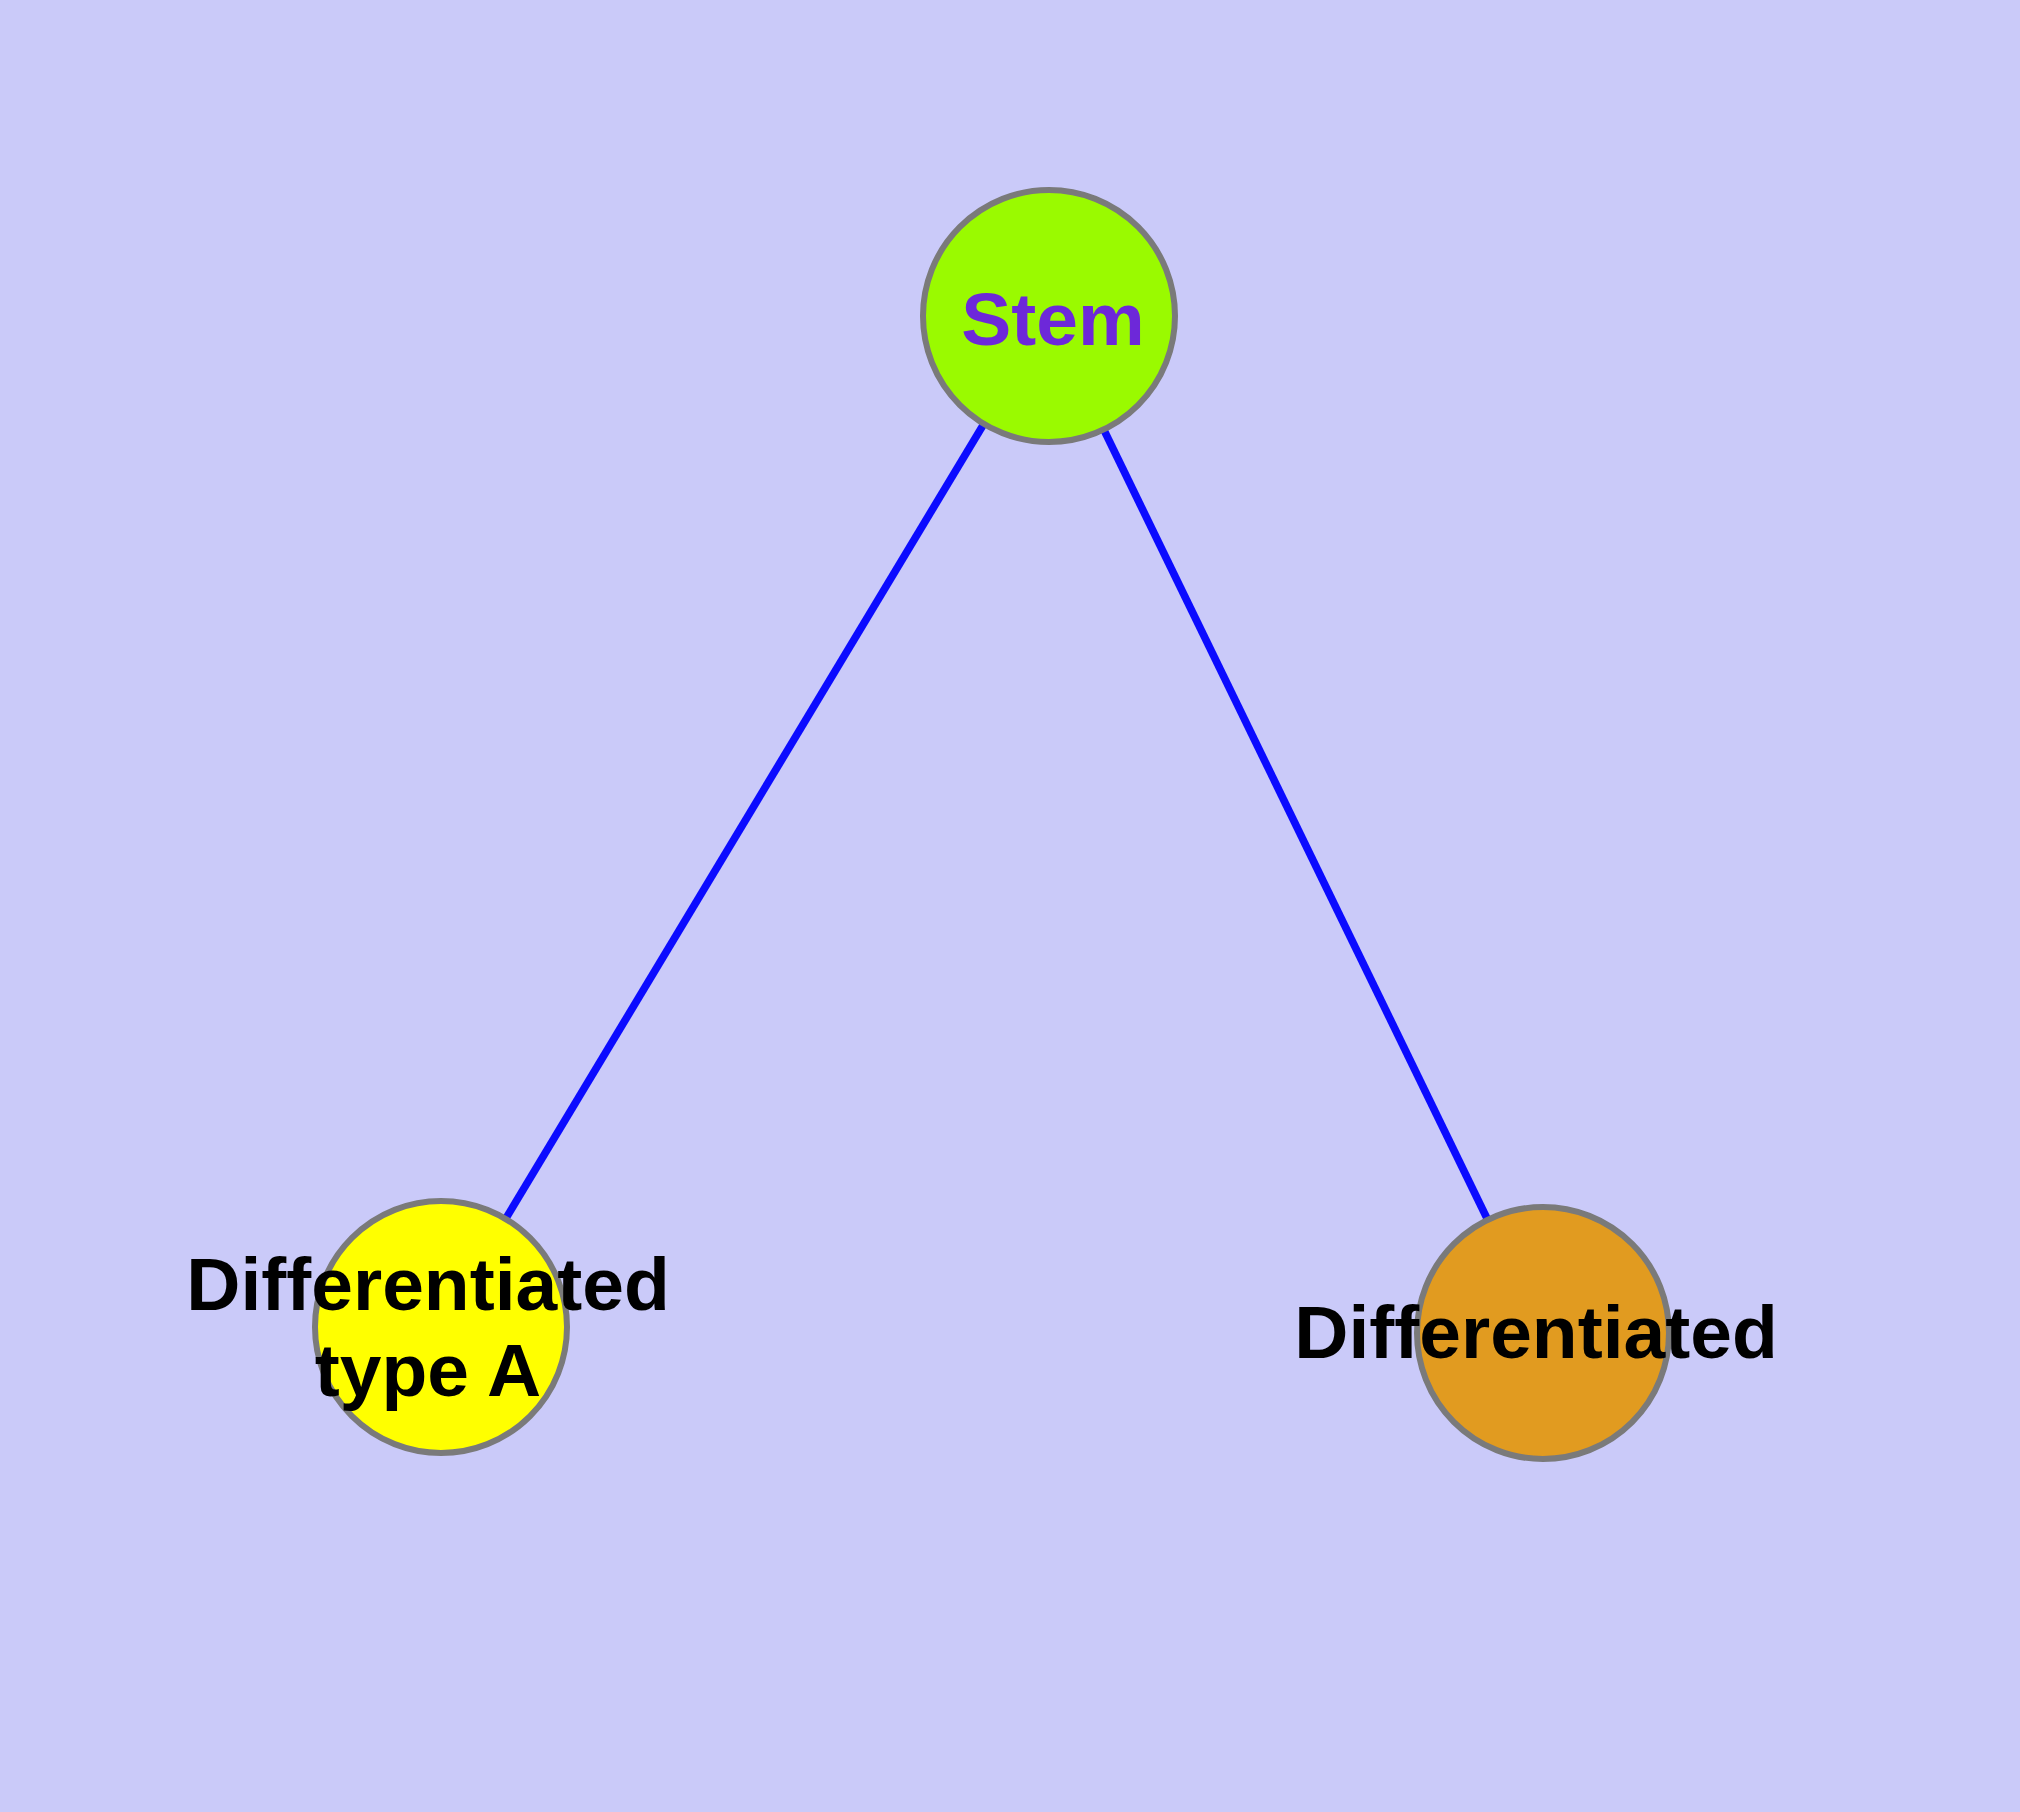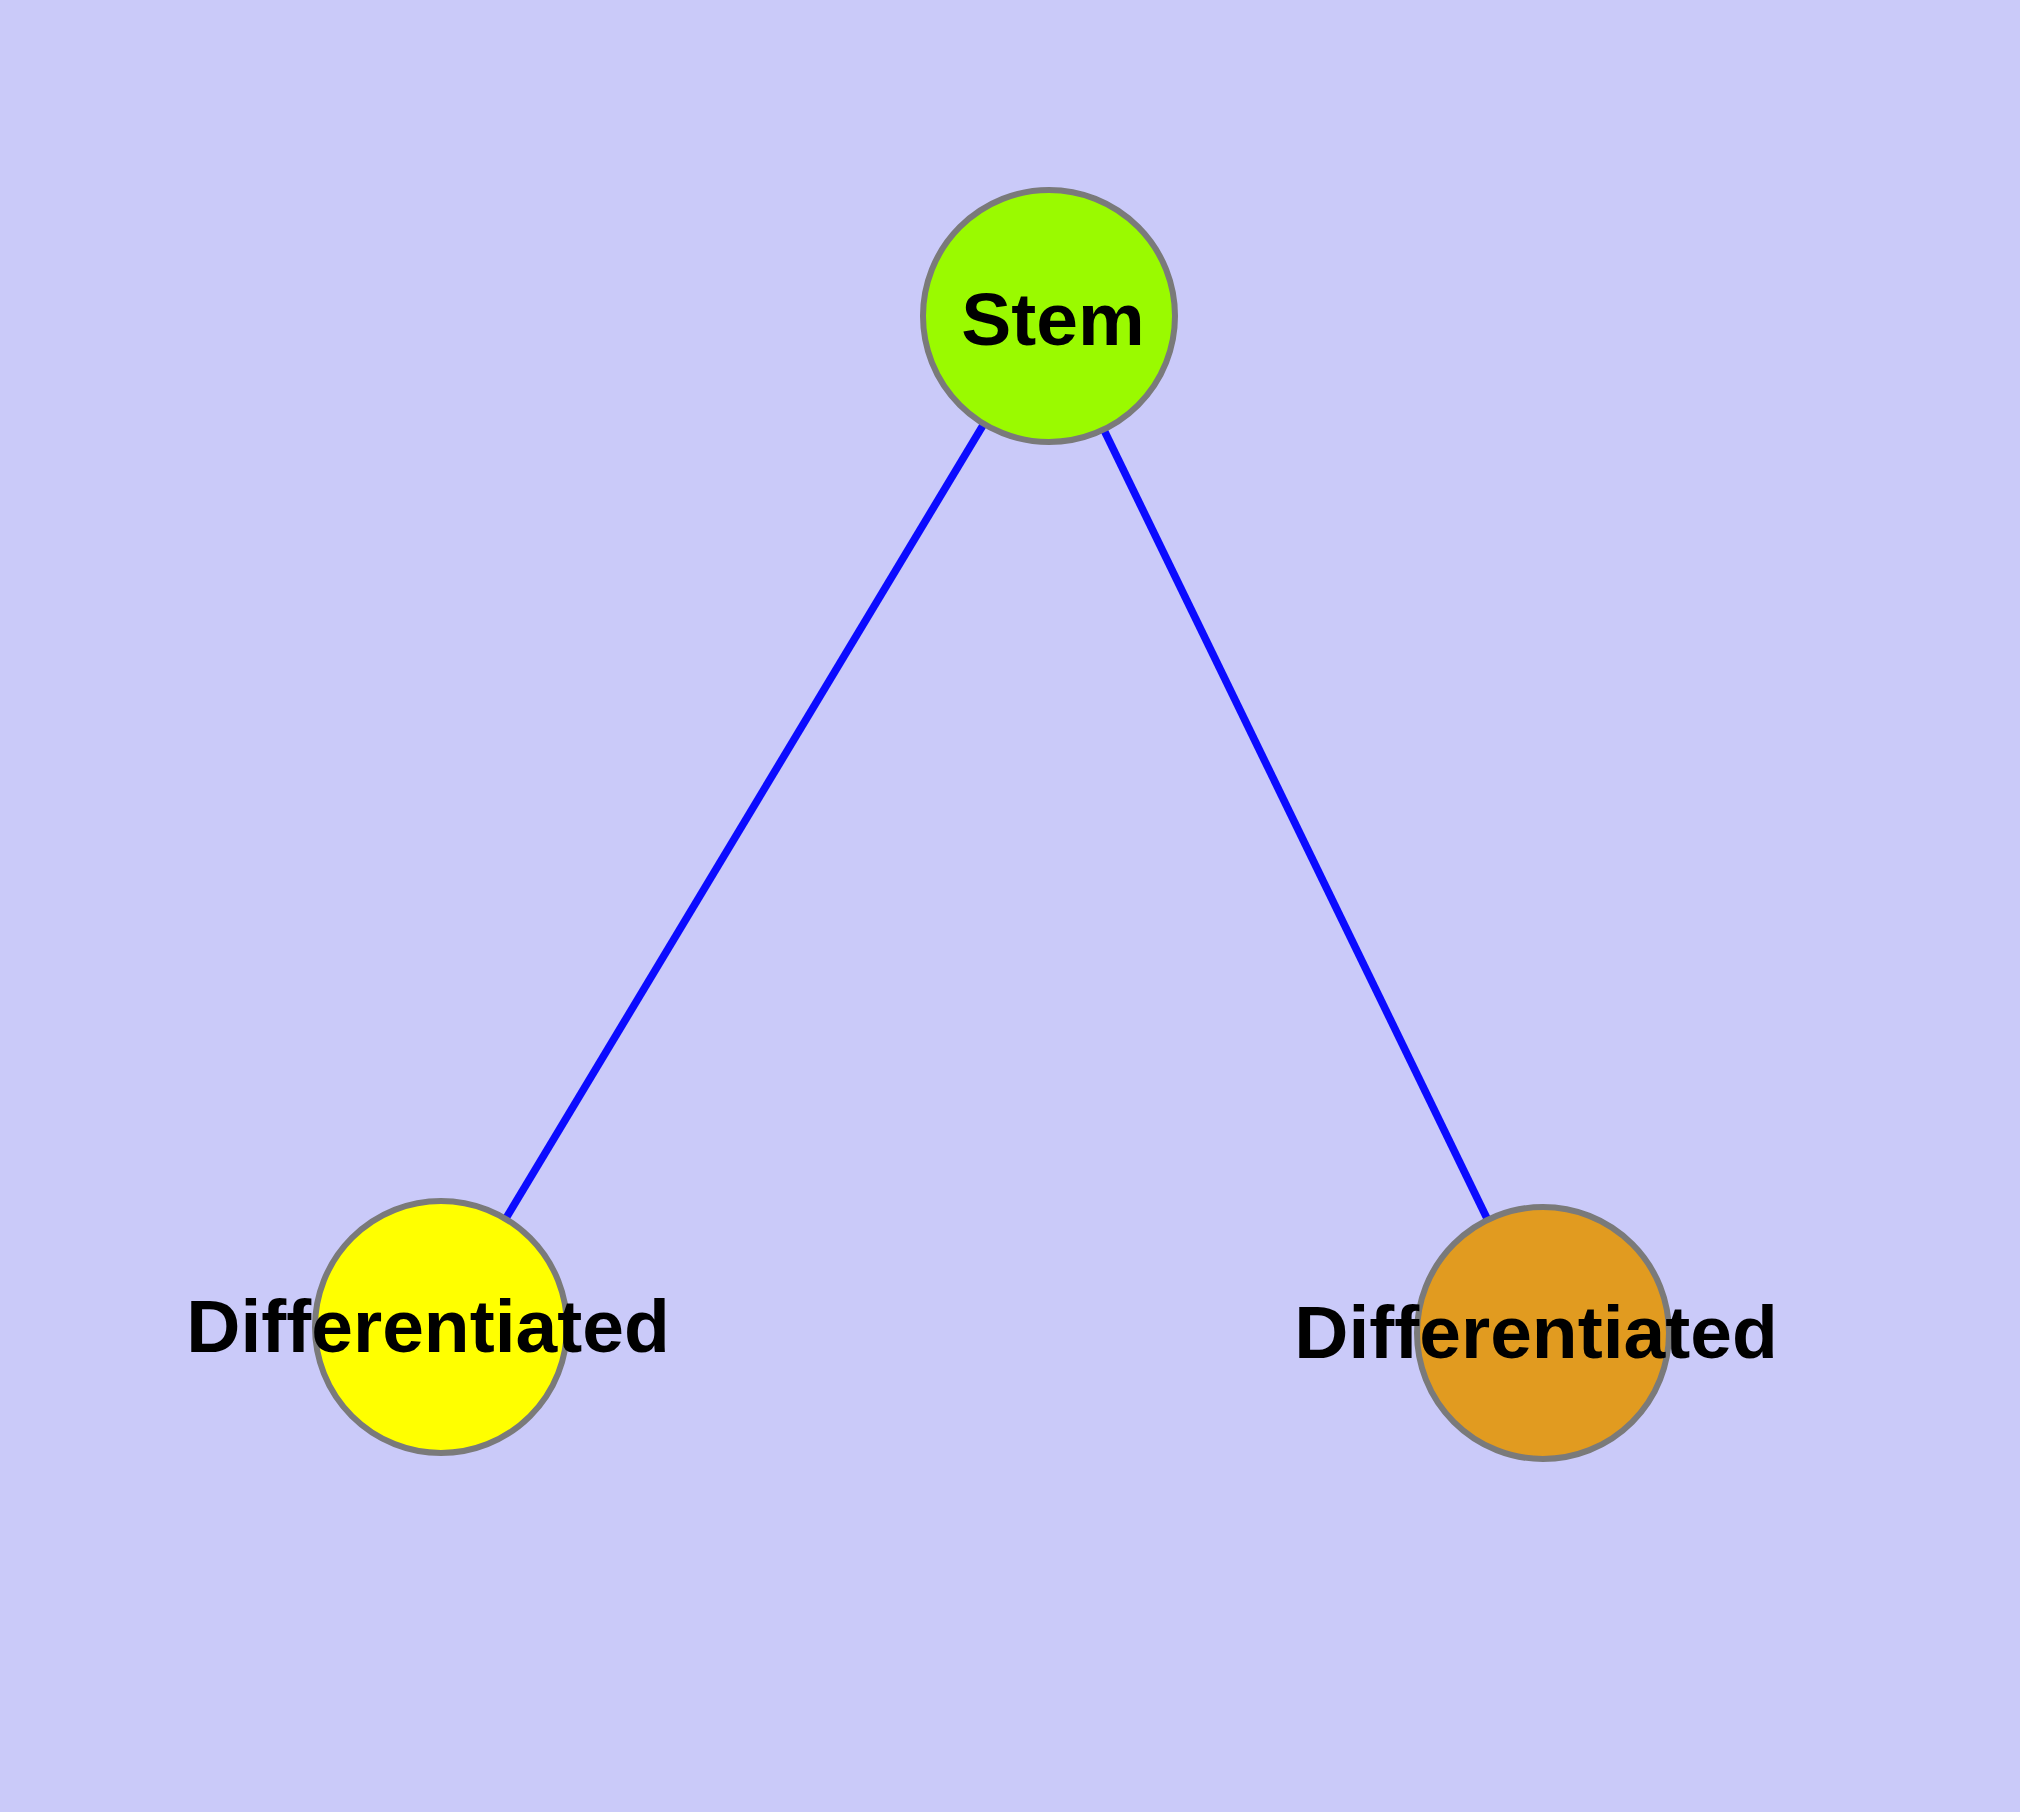--- a/index.html
+++ b/index.html
@@ -64,26 +64,27 @@
     <line x1="1237" y1="373" x2="520" y2="1565" style="stroke: rgb(11, 11, 255);"></line>
     <line x1="1237" y1="373" x2="1820" y2="1573" style="stroke: rgb(11, 11, 255);"></line>
   </svg>
 
   <div class="node node-stem" style="background-color: rgb(154, 250, 0); border-color: rgb(122, 122, 122);"></div>
 
   <div class="node node-type-a" style="background-color: rgb(255, 255, 0); border-color: rgb(122, 122, 122);"></div>
 
   <div class="node node-type-b" style="background-color: rgb(225, 155, 32); border-color: rgb(122, 122, 122);"></div>
 
-  <div class="node-label label-stem" style="color: #000000;">
+  <div class="node-label label-stem" style="color: #6d28d9;">
     <span>Stem</span>
   </div>
 
   <div class="node-label label-type-a" style="color: rgb(0, 0, 0);">
     <span>Differentiated</span>
+    <span>type A</span>
   </div>
 
   <div class="node-label label-type-b" style="color: rgb(0, 0, 0);">
     <span>Differentiated</span>
   </div>
 
 </div>
 
 
 </body></html>

